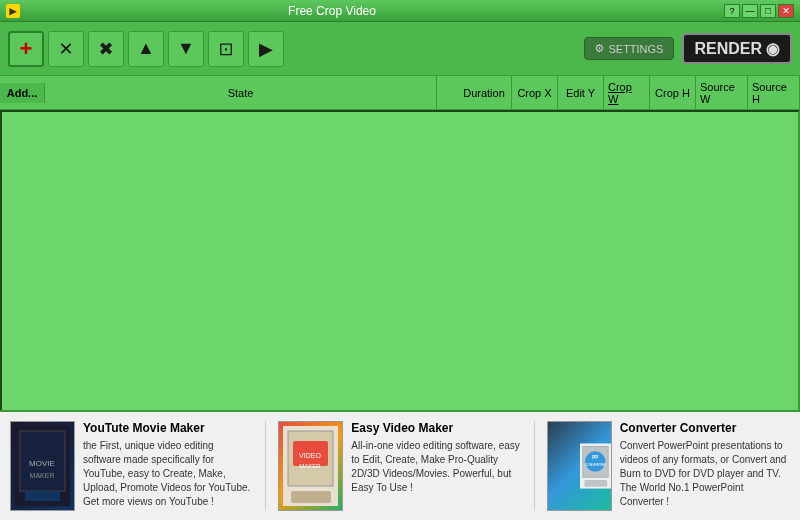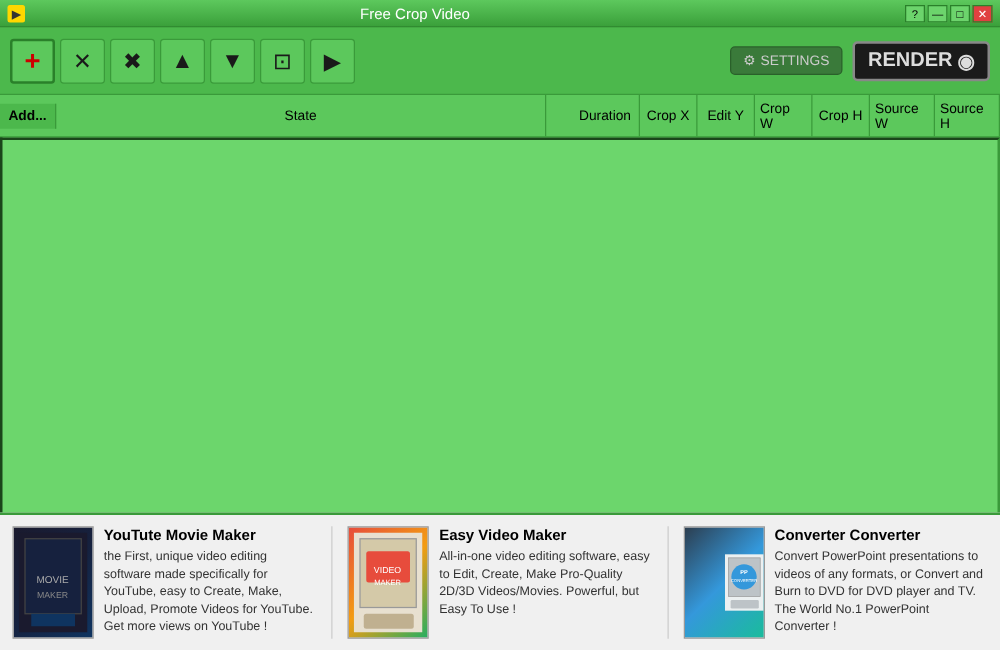--- a/index.html
+++ b/index.html
@@ -148,21 +148,21 @@
       justify-content: center;
       border-right: 1px solid #3a9a3a;
       font-size: 11px;
       color: #000;
       padding: 0 4px;
     }
     .col-state { flex: 1; }
     .col-duration { width: 55px; margin-left: 20px; }
     .col-cropx { width: 46px; }
     .col-cropy { width: 46px; }
-    .col-cropw { width: 46px; }
+    .col-cropw { width: 46px; text-decoration: underline; }
     .col-croph { width: 46px; }
     .col-sourcew { width: 52px; }
     .col-sourceh { width: 52px; }
 
     
     .main-area {
       width: 100%;
       height: 320px;
       background: #6cd66c;
       border: 2px inset #3a9a3a;

